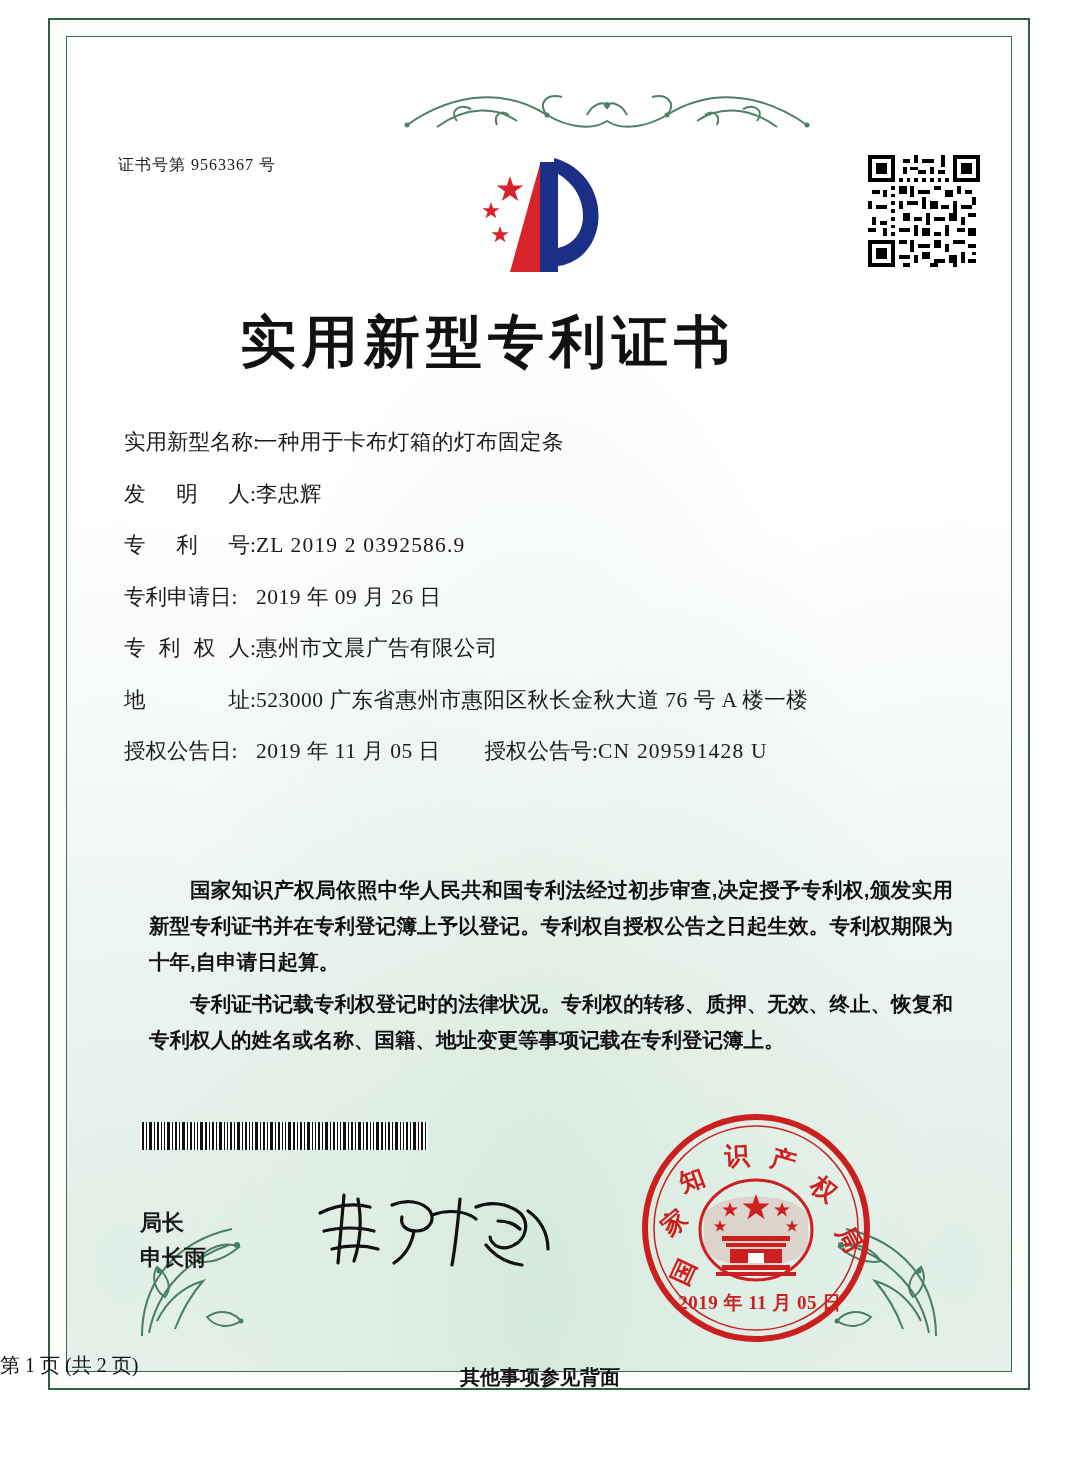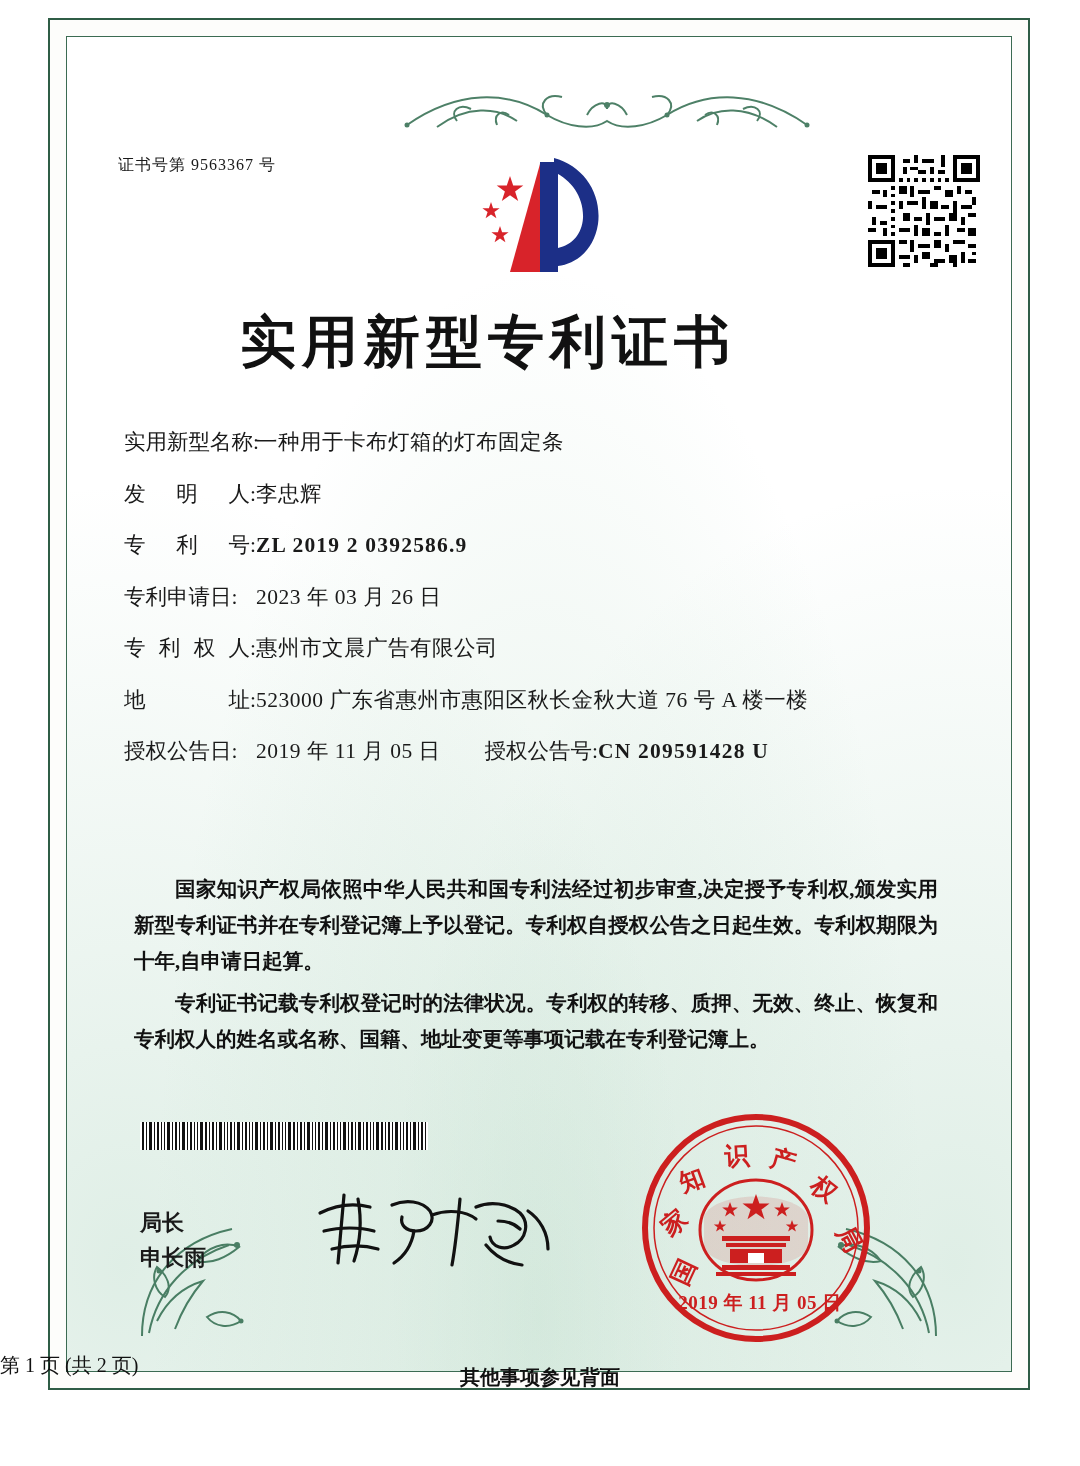--- a/index.html
+++ b/index.html
@@ -131,38 +131,37 @@
     display: inline-flex;
     justify-content: space-between;
   }
   .field-label.spread span { display: inline-block; }
   .field-value {
     letter-spacing: 0.5px;
   }
   .field-value.mono-ish {
     font-family: "Liberation Serif", "DejaVu Serif", serif;
     letter-spacing: 1.2px;
-    font-weight: bold;
   }
   .field-row.dual .second-label {
     margin-left: 44px;
     flex: 0 0 auto;
     width: auto;
   }
 
   
   .paras {
     position: absolute;
-    left: 134px;
+    left: 149px;
     top: 872px;
     width: 804px;
     font-size: 20.5px;
     line-height: 1.75;
     font-weight: bold;
-    font-family: Liberation Serif, serif;
+    font-family: Liberation Sans, sans-serif;
     text-align: justify;
     color: #111;
   }
   .paras p {
     margin: 0 0 6px 0;
     text-indent: 2em;
   }
 
   
   .barcode {
@@ -438,21 +437,21 @@
       <span class="field-label spread">
         <span>专</span>
         <span>利</span>
         <span>号:</span>
       </span>
       <span class="field-value mono-ish">ZL 2019 2 0392586.9</span>
     </div>
 
     <div class="field-row">
       <span class="field-label">专利申请日:</span>
-      <span class="field-value">2023 年 03 月 26 日</span>
+      <span class="field-value">2019 年 09 月 26 日</span>
     </div>
 
     <div class="field-row">
       <span class="field-label spread">
         <span>专</span>
         <span>利</span>
         <span>权</span>
         <span>人:</span>
       </span>
       <span class="field-value">惠州市文晨广告有限公司</span>

